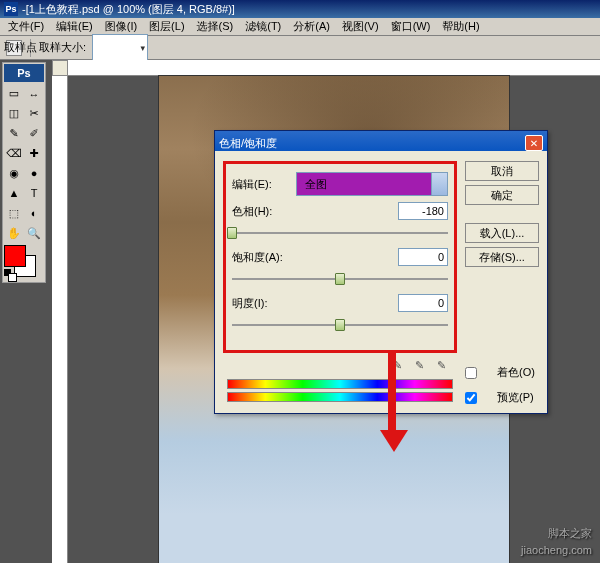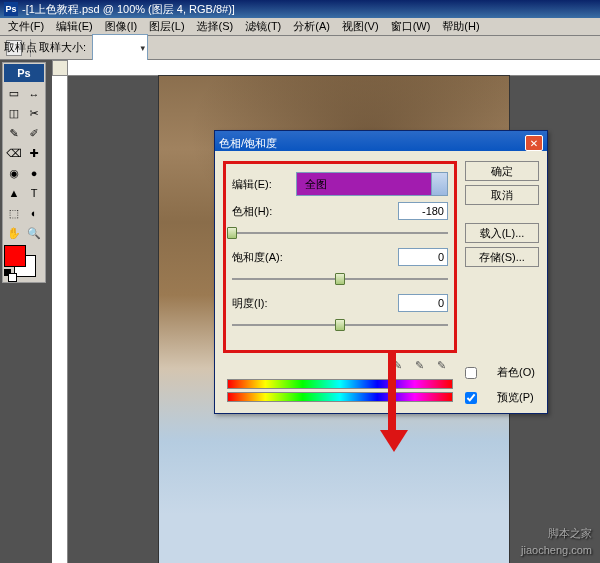--- a/index.html
+++ b/index.html
@@ -178,22 +178,22 @@
       </div>
       <div class="eyedrops">
         <span class="eyedrop">✎</span>
         <span class="eyedrop">✎</span>
         <span class="eyedrop">✎</span>
       </div>
       <div class="spectrum"></div>
       <div class="spectrum"></div>
     </div>
     <div class="dlg-right">
+      <div class="dlg-btn">取消</div>
       <div class="dlg-btn">确定</div>
-      <div class="dlg-btn">取消</div>
       <div style="height:10px"></div>
       <div class="dlg-btn">载入(L)...</div>
       <div class="dlg-btn">存储(S)...</div>
       <div style="flex:1"></div>
       <label class="dlg-chk">
         <input type="checkbox" style="">
         <span>着色(O)</span>
       </label>
       <label class="dlg-chk">
         <input type="checkbox" checked="" style="">

